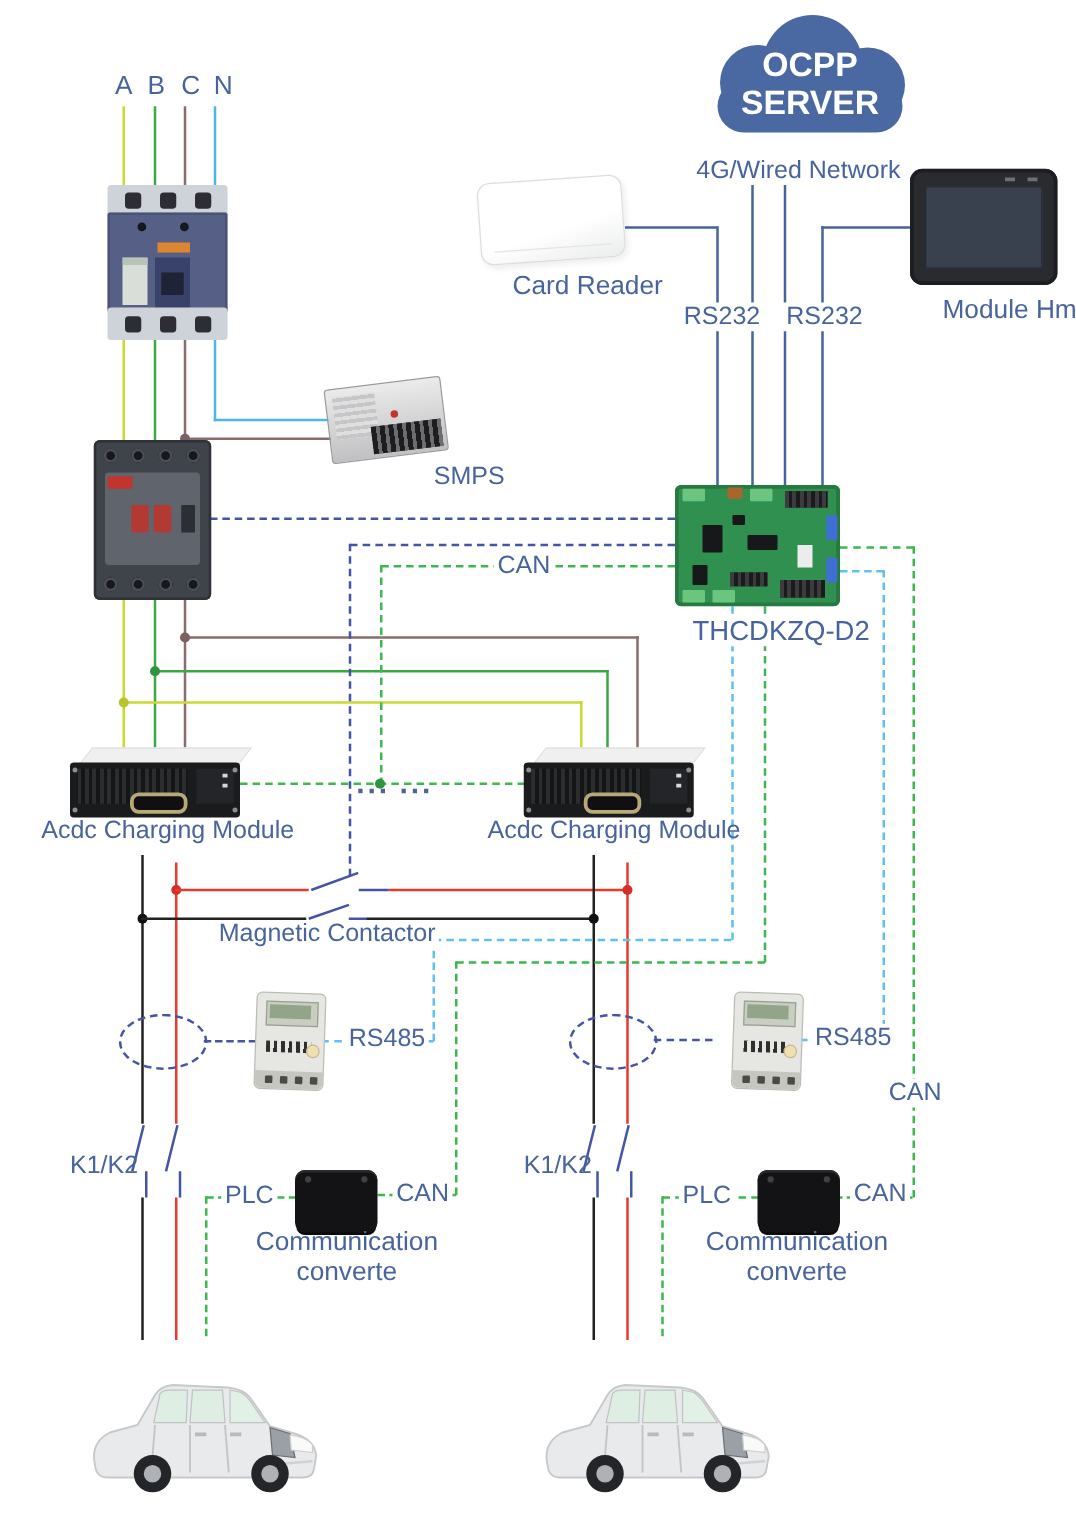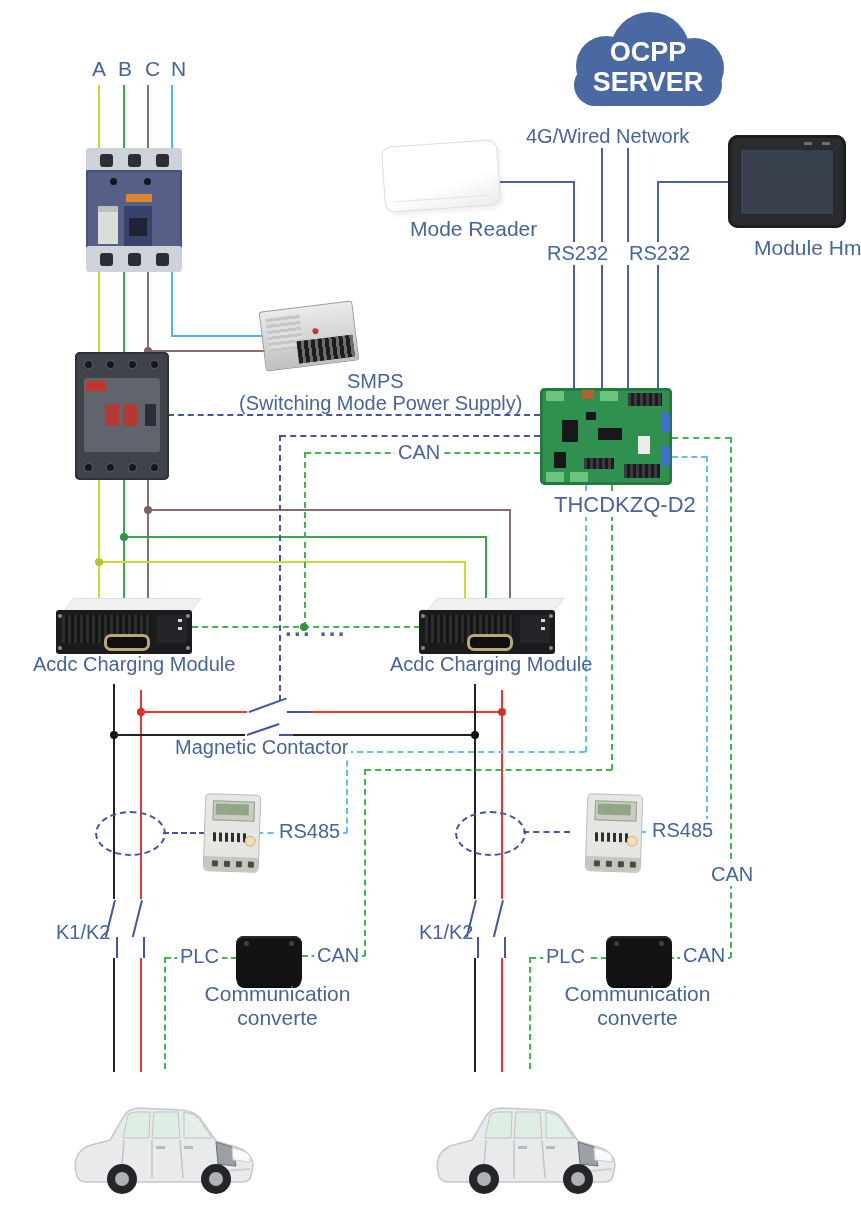--- a/index.html
+++ b/index.html
@@ -357,27 +357,26 @@
         <circle cx="56" cy="97" r="7" fill="#aeb1b5"></circle>
       <circle cx="150" cy="97" r="15" fill="#242528"></circle>
         <circle cx="150" cy="97" r="7" fill="#aeb1b5"></circle>
     </svg>
   </div>
 
   <div class="lbl" style="left:92px;top:57px;font-size:21px">A</div>
   <div class="lbl" style="left:118px;top:57px;font-size:21px">B</div>
   <div class="lbl" style="left:145px;top:57px;font-size:21px">C</div>
   <div class="lbl" style="left:171px;top:57px;font-size:21px">N</div>
-  <div class="lbl" style="left:526px;top:125px">4G/Wired Network</div>
-  <div class="lbl" style="left:410px;top:217px;font-size:21px">Mode Reader</div>
+  <div class="lbl" style="left:557px;top:125px">4G/Wired Network</div>
+  <div class="lbl" style="left:410px;top:217px;font-size:21px">Card Reader</div>
   <div class="lbl" style="left:754px;top:236px;font-size:21px">Module Hmi</div>
   <div class="lbl bg" style="left:544px;top:242px">RS232</div>
   <div class="lbl bg" style="left:626px;top:242px">RS232</div>
   <div class="lbl" style="left:347px;top:370px">SMPS</div>
-  <div class="lbl" style="left:239px;top:392px">(Switching Mode Power Supply)</div>
   <div class="lbl bg" style="left:551px;top:492px;font-size:22px">THCDKZQ-D2</div>
   <div class="lbl bg" style="left:395px;top:441px">CAN</div>
   <div class="lbl" style="left:33px;top:653px">Acdc Charging Module</div>
   <div class="lbl" style="left:390px;top:653px">Acdc Charging Module</div>
   <div class="lbl" style="left:285px;top:620px;font-size:24px;font-weight:bold;letter-spacing:1px">··· ···</div>
   <div class="lbl bg" style="left:172px;top:736px">Magnetic Contactor</div>
   <div class="lbl bg" style="left:276px;top:820px">RS485</div>
   <div class="lbl bg" style="left:649px;top:819px">RS485</div>
   <div class="lbl bg" style="left:708px;top:863px">CAN</div>
   <div class="lbl" style="left:56px;top:921px">K1/K2</div>

